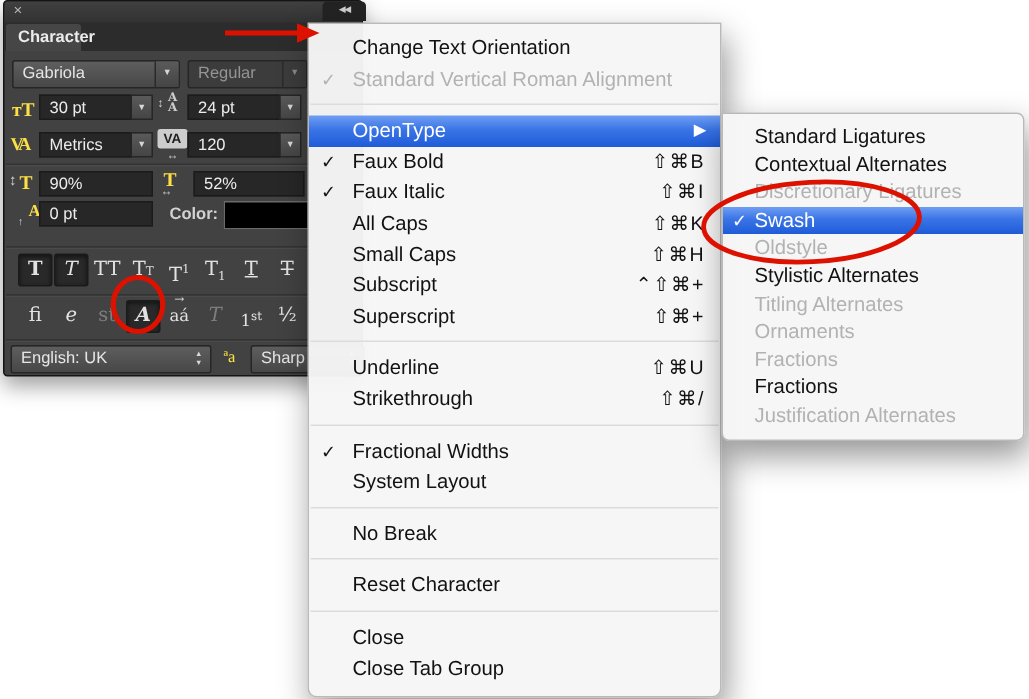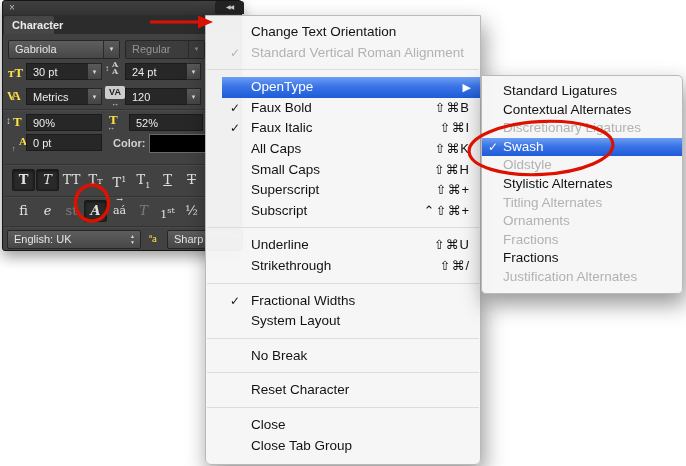--- a/index.html
+++ b/index.html
@@ -47,21 +47,21 @@
   .track-icon{position:absolute;width:20px;height:13px;background:#cdcdcd;border-radius:2px;color:#1e1e1e;
               font-size:9px;font-weight:bold;text-align:center;line-height:13px;}
   .under-arrow{position:absolute;font-size:8px;color:#cdcdcd;line-height:8px;}
   .lead-stack{position:absolute;display:flex;flex-direction:column;color:#cdcdcd;
               font-family:"DejaVu Serif","Liberation Serif",serif;font-size:8px;line-height:7px;font-weight:bold;}
   
   .menu{position:absolute;background:rgba(246,246,246,.97);border:1px solid #b9b9b9;box-sizing:border-box;
         box-shadow:3px 10px 22px rgba(0,0,0,.42);padding-top:6px;color:#121212;font-size:13.5px;}
   #mainmenu{left:205px;top:15px;width:276px;border-radius:0 0 6px 6px;padding-bottom:8px;}
   #submenu{left:481px;top:75px;width:202px;border-radius:0 5px 5px 5px;padding-bottom:6px;}
-  .mi{position:relative;height:20.6px;line-height:20.6px;padding-left:29px;white-space:nowrap;margin-left:16px;}
+  .mi{position:relative;height:20.6px;line-height:20.6px;padding-left:29px;white-space:nowrap;}
   .smi{position:relative;height:18.6px;line-height:18.6px;padding-left:21px;white-space:nowrap;}
   .mi .chk{position:absolute;left:8px;top:0;font-size:12px;}
   .smi .chk{position:absolute;left:6px;top:0;font-size:12px;}
   .sc{position:absolute;right:10px;top:0;letter-spacing:1px;font-size:13px;color:#111;}
   .dis, .dis .sc{color:#b2b2b2;}
   .hl{background:linear-gradient(180deg,#6f9ef2 0%,#3a74e6 45%,#1e5bd8 100%);color:#fff;}
   .hl .chk{color:#fff;}
   .subarr{position:absolute;right:9px;top:0;font-size:11px;}
   .msep{height:14px;position:relative;}
   .msep::after{content:"";position:absolute;left:1px;right:1px;top:6px;border-top:1px solid #dcdcdc;}
@@ -187,26 +187,26 @@
     </div>
     <div class="mi">
       <span class="lbl">All Caps</span>
       <span class="sc">⇧⌘K</span>
     </div>
     <div class="mi">
       <span class="lbl">Small Caps</span>
       <span class="sc">⇧⌘H</span>
     </div>
     <div class="mi">
+      <span class="lbl">Subscript</span>
+      <span class="sc">⌃⇧⌘+</span>
+    </div>
+    <div class="mi">
       <span class="lbl">Superscript</span>
       <span class="sc">⇧⌘+</span>
-    </div>
-    <div class="mi">
-      <span class="lbl">Subscript</span>
-      <span class="sc">⌃⇧⌘+</span>
     </div>
     <div class="msep"></div>
     <div class="mi">
       <span class="lbl">Underline</span>
       <span class="sc">⇧⌘U</span>
     </div>
     <div class="mi">
       <span class="lbl">Strikethrough</span>
       <span class="sc">⇧⌘/</span>
     </div>

